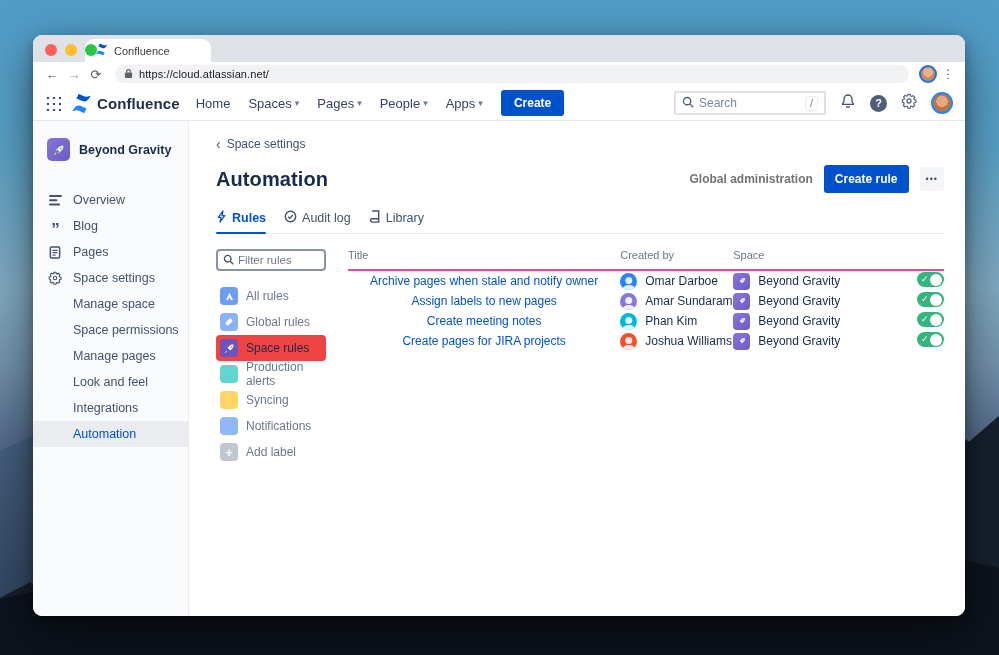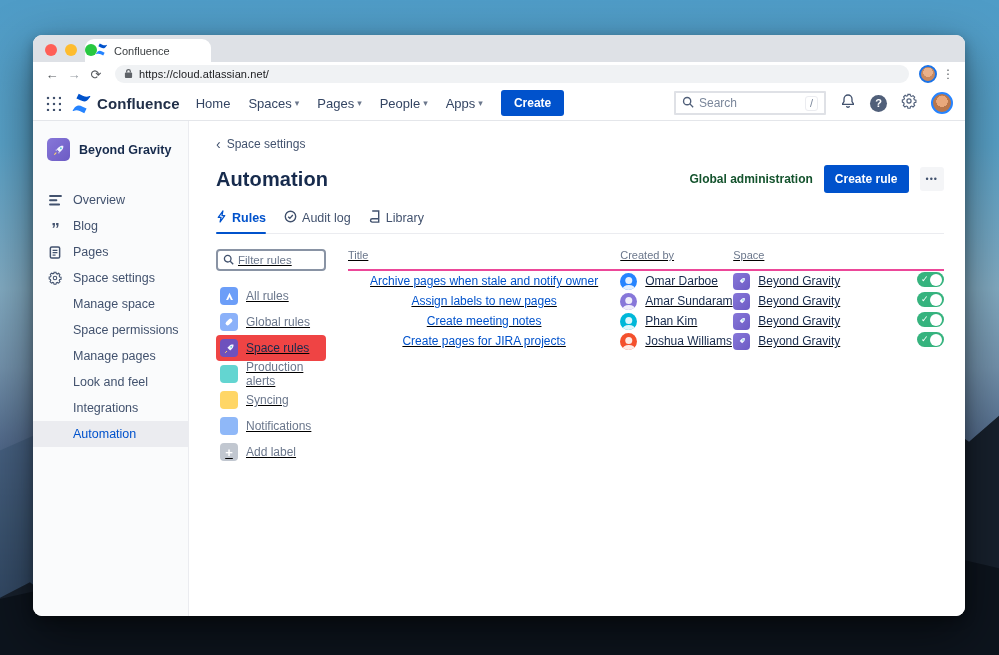--- a/index.html
+++ b/index.html
@@ -65,30 +65,30 @@
   .snav li.sub{ padding-left:40px; }
   .snav li.active{ background:#ebecf0; color:#0052cc; }
   .quote{ font-size:17px; font-weight:bold; line-height:8px; margin-top:7px; letter-spacing:-1px; }
 
   .main{ flex:1; background:#fff; padding:16px 21px 0 27px; position:relative; }
   .breadcrumb{ display:flex; align-items:center; gap:6px; font-size:12px; color:#42526e; margin-bottom:14px; cursor:default; }
   .breadcrumb .chev{ font-size:14px; line-height:10px; color:#42526e; }
   .mainhead{ display:flex; align-items:center; justify-content:space-between; margin-bottom:17px; }
   .pagetitle{ font-size:20px; font-weight:bold; color:#172b4d; letter-spacing:.1px; }
   .headactions{ display:flex; align-items:center; gap:11px; }
-  .globallink{ font-size:12px; font-weight:bold; color:#14532d; cursor:pointer; }
+  .globallink{ font-size:12px; font-weight:bold; color:#737373; cursor:pointer; }
   .createrule{ background:#0052cc; color:#fff; font-size:12px; font-weight:bold; border:none; border-radius:3px; padding:7px 11px; cursor:pointer; }
   .morebtn{ background:#f4f5f7; border:none; border-radius:3px; color:#42526e; font-size:9px; letter-spacing:1px; padding:7px 6px; cursor:pointer; }
 
   .tabs{ display:flex; gap:18px; border-bottom:1px solid #ebecf0; }
   .tabitem{ display:flex; align-items:center; gap:5px; font-size:12.5px; color:#42526e; padding-bottom:7px; position:relative; cursor:pointer; }
   .tabitem.active{ color:#0052cc; font-weight:bold; }
   .tabitem.active::after{ content:""; position:absolute; left:0; right:0; bottom:-1px; height:2px; background:#0052cc; border-radius:1px; }
 
-  .content{ display:flex; gap:22px; padding-top:15px;text-decoration:underline; }
+  .content{ display:flex; gap:22px; padding-top:15px; }
   .filtercol{ width:110px; flex-shrink:0; }
   .filterbox{ width:110px; height:22px; border:2px solid #8993a4; border-radius:4px; display:flex; align-items:center; gap:4px; padding:0 5px; margin-bottom:12px; background:#fff; }
   .filterbox input{ border:none; outline:none; width:74px; font-size:11.5px; color:#42526e; font-family:inherit; }
   .filterbox input::placeholder{ color:#6b778c; }
   .cats{ list-style:none; }
   .cats li{ height:26px; display:flex; align-items:center; gap:8px; font-size:12px; color:#6b778c; padding:0 4px; border-radius:4px; cursor:default; }
   .cats li.selected{ background:#ef4444; color:#172b4d; }
   .catsq{ width:18px; height:18px; border-radius:4px; flex-shrink:0; display:flex; align-items:center; justify-content:center; color:#fff; }
   .sq-all{ background:#6c9ef8; } .sq-global{ background:#8bb1f9; } .sq-space{ background:#6e51bd; }
   .sq-prod{ background:#63d5d1; } .sq-sync{ background:#ffd666; } .sq-notif{ background:#8fb8f8; }

